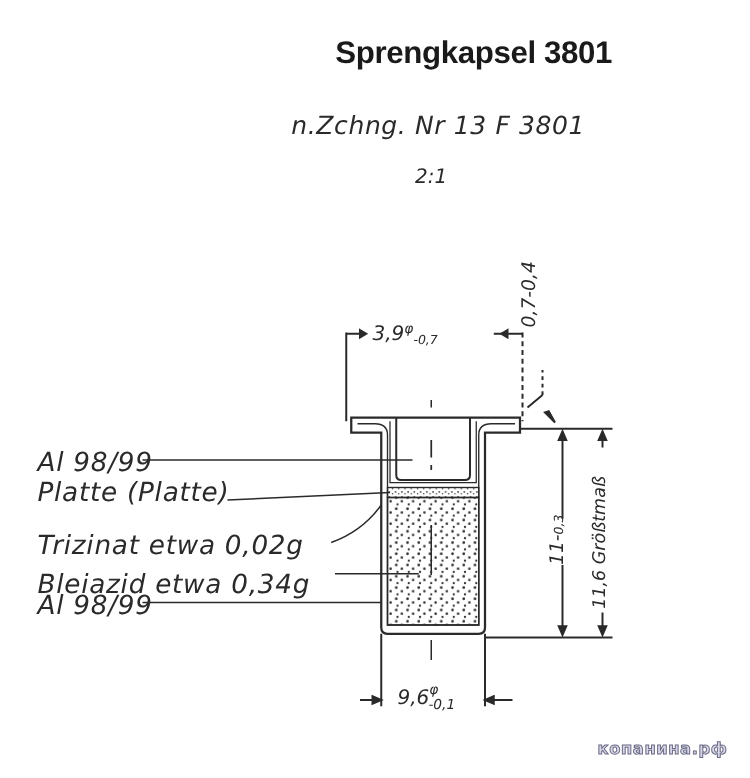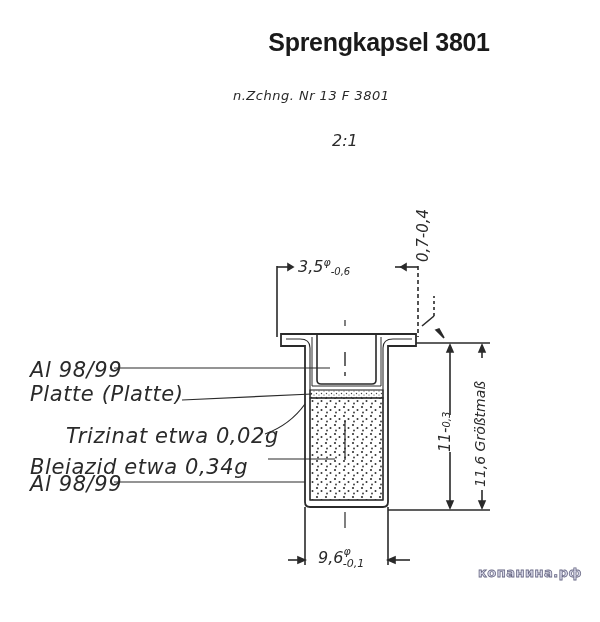--- a/index.html
+++ b/index.html
@@ -1,25 +1,25 @@
 <!DOCTYPE html>
 <html><head>
 <meta charset="utf-8">
 <style>
   html, body { margin: 0; padding: 0; background: #ffffff; }
   body { width: 600px; height: 622px; position: relative; overflow: hidden; font-family: "DejaVu Sans", sans-serif; }
   .title { position: absolute; left: 0; top: 28px; width: 600px; text-align: center; padding-left: 70px; box-sizing: border-box;
     font-family: "Liberation Sans", sans-serif; font-weight: bold; font-size: 25px; color: #1a1a1a; letter-spacing: -0.3px; margin-left: 44px; }
   .hand { font-family: "DejaVu Sans", sans-serif; font-style: italic; color: #2a2a2a; position: absolute; white-space: nowrap; }
-  .subtitle { left: 233px; top: 88px; font-size: 13px; letter-spacing: 0.5px; }
+  .subtitle { left: 233px; top: 88px; font-size: 20px; letter-spacing: 0.5px; }
   .scale { left: 332px; top: 131px; font-size: 16px; }
   .lbl { font-size: 21px; left: 30px; letter-spacing: 0.6px; }
   svg { position: absolute; left: 0; top: 0; }
   .dim { font-size: 15px; }
-  .watermark { position: absolute; left: 478px; top: 565px; font-family: "DejaVu Sans", sans-serif; font-size: 13px; font-weight: bold;
+  .watermark { position: absolute; left: 478px; top: 592px; font-family: "DejaVu Sans", sans-serif; font-size: 13px; font-weight: bold;
     color: #d8d8e8; -webkit-text-stroke: 0.8px #6a6a86; letter-spacing: 0.5px; }
 </style>
 </head>
 <body>
 
 <div class="title">Sprengkapsel 3801</div>
 <div class="hand subtitle">n.Zchng. Nr 13 F 3801</div>
 <div class="hand scale">2:1</div>
 
 <svg width="600" height="622" viewBox="0 0 600 622">
@@ -84,30 +84,30 @@
     <polygon points="479,352 482,345 485,352" fill="#2a2a2a"></polygon>
     <polygon points="479,501 482,508 485,501" fill="#2a2a2a"></polygon>
 
     <line x1="422" y1="326" x2="434" y2="316"></line>
     <line x1="434" y1="316" x2="434" y2="296" stroke-dasharray="3,3"></line>
     <polygon points="436,330 444,338 439,329" fill="#2a2a2a"></polygon>
   </g>
 </svg>
 
 <div class="hand dim" style="left:298px; top:257px; font-size:16px;">
-  <span>3,5</span><span style="font-size:11px; position:relative; top:-6px;">φ</span><span style="font-size:10px; position:relative; top:3px;">-0,6</span>
+  <span>3,9</span><span style="font-size:11px; position:relative; top:-6px;">φ</span><span style="font-size:10px; position:relative; top:3px;">-0,7</span>
 </div>
 <div class="hand dim" style="left:414px; top:262px; transform: rotate(-90deg); transform-origin: left top; font-size:15px;">0,7-0,4</div>
 <div class="hand dim" style="left:436px; top:452px; transform: rotate(-90deg); transform-origin: left top; font-size:15px;">
   <span>11-</span><span style="font-size:10px;">0,3</span>
 </div>
 <div class="hand dim" style="left:472px; top:487px; transform: rotate(-90deg); transform-origin: left top; font-size:14px;">11,6 Größtmaß</div>
 <div class="hand dim" style="left:318px; top:548px; font-size:16px;">
   <span>9,6</span><span style="font-size:11px; position:relative; top:-8px;">φ</span><span style="font-size:11px; position:relative; top:4px; left:-8px;">-0,1</span>
 </div>
 
 <div class="hand lbl" style="top:358px;">Al 98/99</div>
 <div class="hand lbl" style="top:382px;">Platte (Platte)</div>
-<div class="hand lbl" style="top:424px;margin-left:36px;">Trizinat  etwa 0,02g</div>
+<div class="hand lbl" style="top:424px;">Trizinat  etwa 0,02g</div>
 <div class="hand lbl" style="top:455px;">Bleiazid  etwa 0,34g</div>
 <div class="hand lbl" style="top:472px;">Al 98/99</div>
 
 <div class="watermark">копанина.рф</div>
 
 </body></html>

